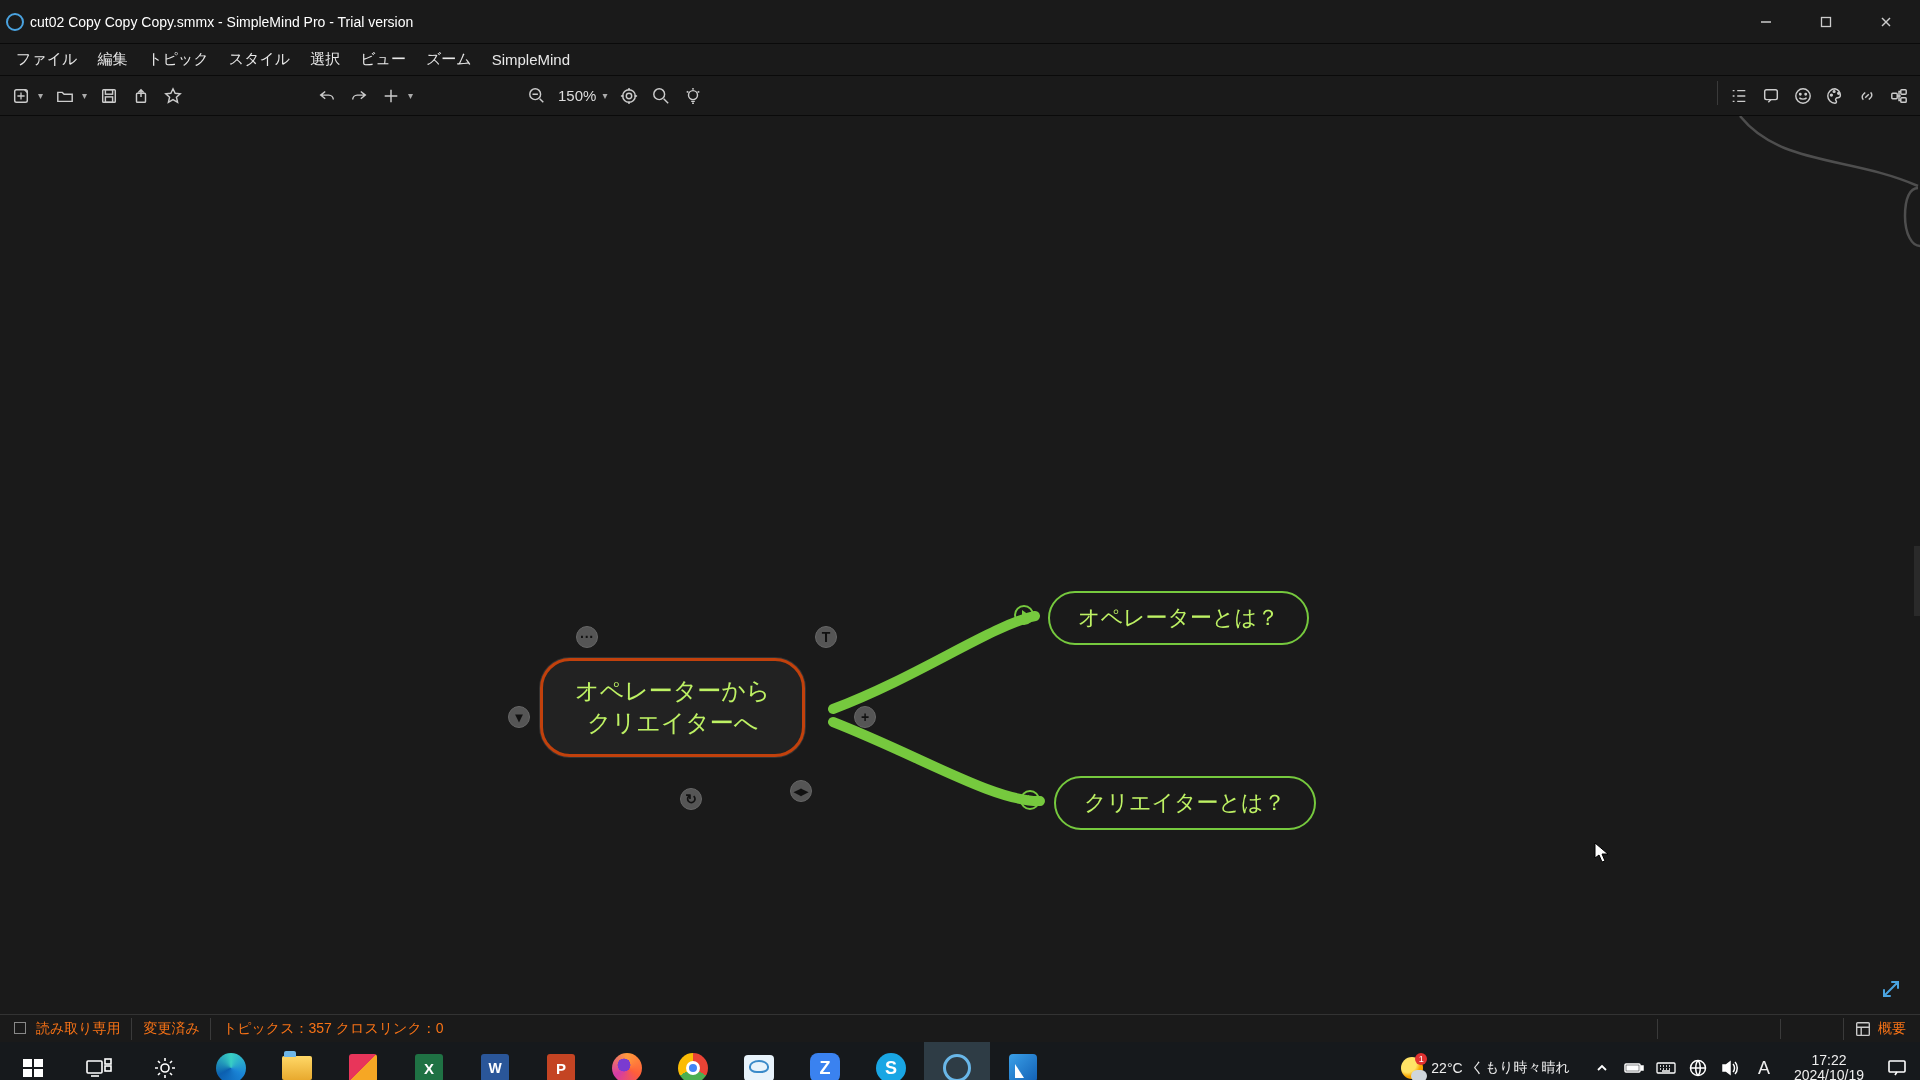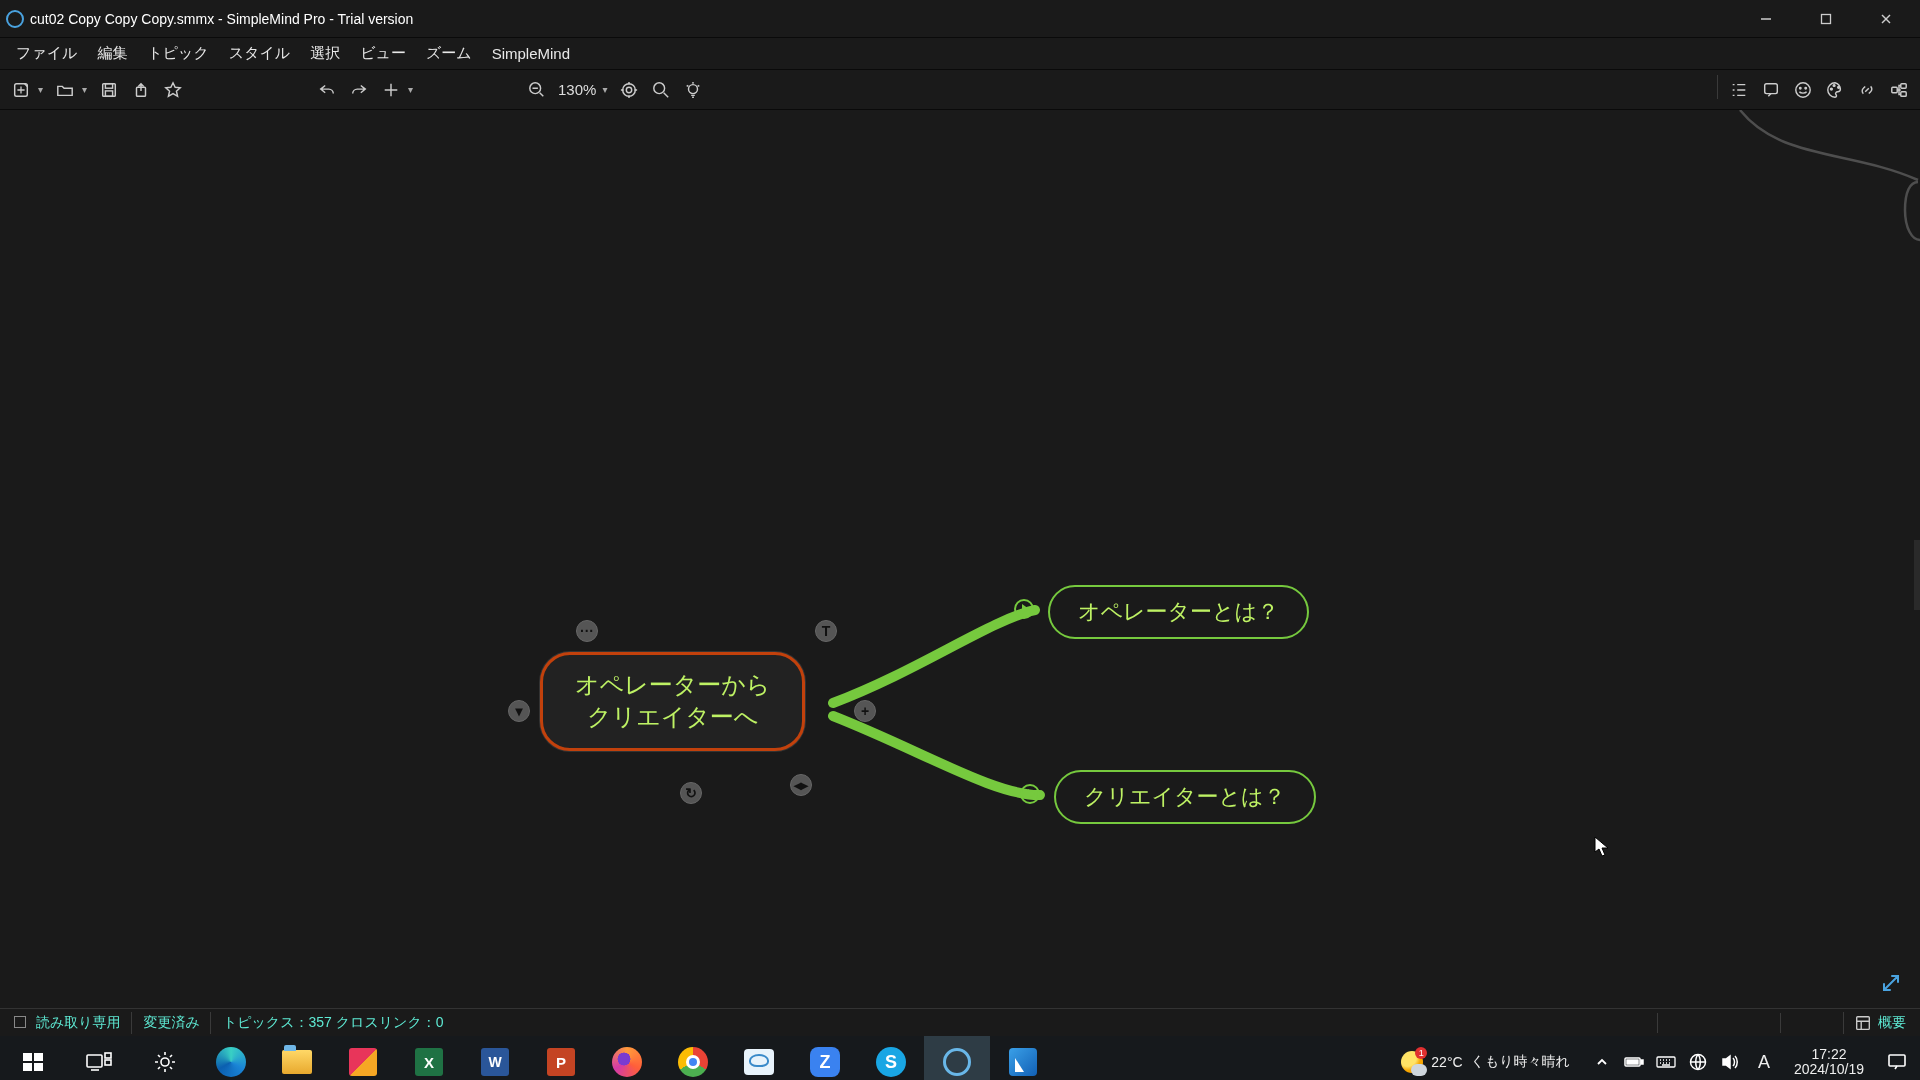--- a/index.html
+++ b/index.html
@@ -8,21 +8,21 @@
   height: 1080px;
   background: #1a1a1a;
   font-family: "Meiryo", "Segoe UI", sans-serif;
   color: #ddd;
   overflow: hidden;
   position: relative;
 }
 
 
 .titlebar {
-  height: 38px;
+  height: 44px;
   background: #1a1a1a;
   display: flex;
   align-items: center;
   padding: 0 4px;
   border-bottom: 1px solid #0a0a0a;
 }
 .app-icon {
   width: 18px; height: 18px;
   border: 2px solid #4aa3e0;
   border-radius: 50%;
@@ -136,21 +136,21 @@
   right:18px; bottom:10px;
   color:#4aa3e0;
 }
 
 
 .statusbar {
   height: 28px;
   display:flex;
   align-items:center;
   font-size:14px;
-  color:#5eead4;
+  color:#f97316;
   border-top:1px solid #333;
   padding:0 4px;
   gap:2px;
 }
 .statusbar .cell { padding:2px 10px; border-right:1px solid #3a3a3a; }
 .checkbox { width:12px; height:12px; border:1px solid #888; display:inline-block; margin-right:6px; vertical-align:-1px; }
 .statusbar .grow { flex:1; }
 .overview-btn {
   display:flex; align-items:center; gap:6px;
   padding:2px 10px; border-left:1px solid #3a3a3a;
@@ -309,21 +309,21 @@
   <div class="dd-caret">▾</div>
 
   <div style="width:100px"></div>
 
   <div class="tbtn">
     <svg viewBox="0 0 20 20">
         <circle cx="8" cy="8" r="6"></circle>
         <path d="M13 13l4 4M5 8h6"></path>
       </svg>
   </div>
-  <div class="ttext">130%</div>
+  <div class="ttext">150%</div>
   <div class="dd-caret">▾</div>
   <div class="tbtn">
     <svg viewBox="0 0 20 20">
         <circle cx="10" cy="10" r="7"></circle>
         <circle cx="10" cy="10" r="3"></circle>
         <path d="M10 1v3M10 16v3M1 10h3M16 10h3"></path>
       </svg>
   </div>
   <div class="tbtn">
     <svg viewBox="0 0 20 20">

